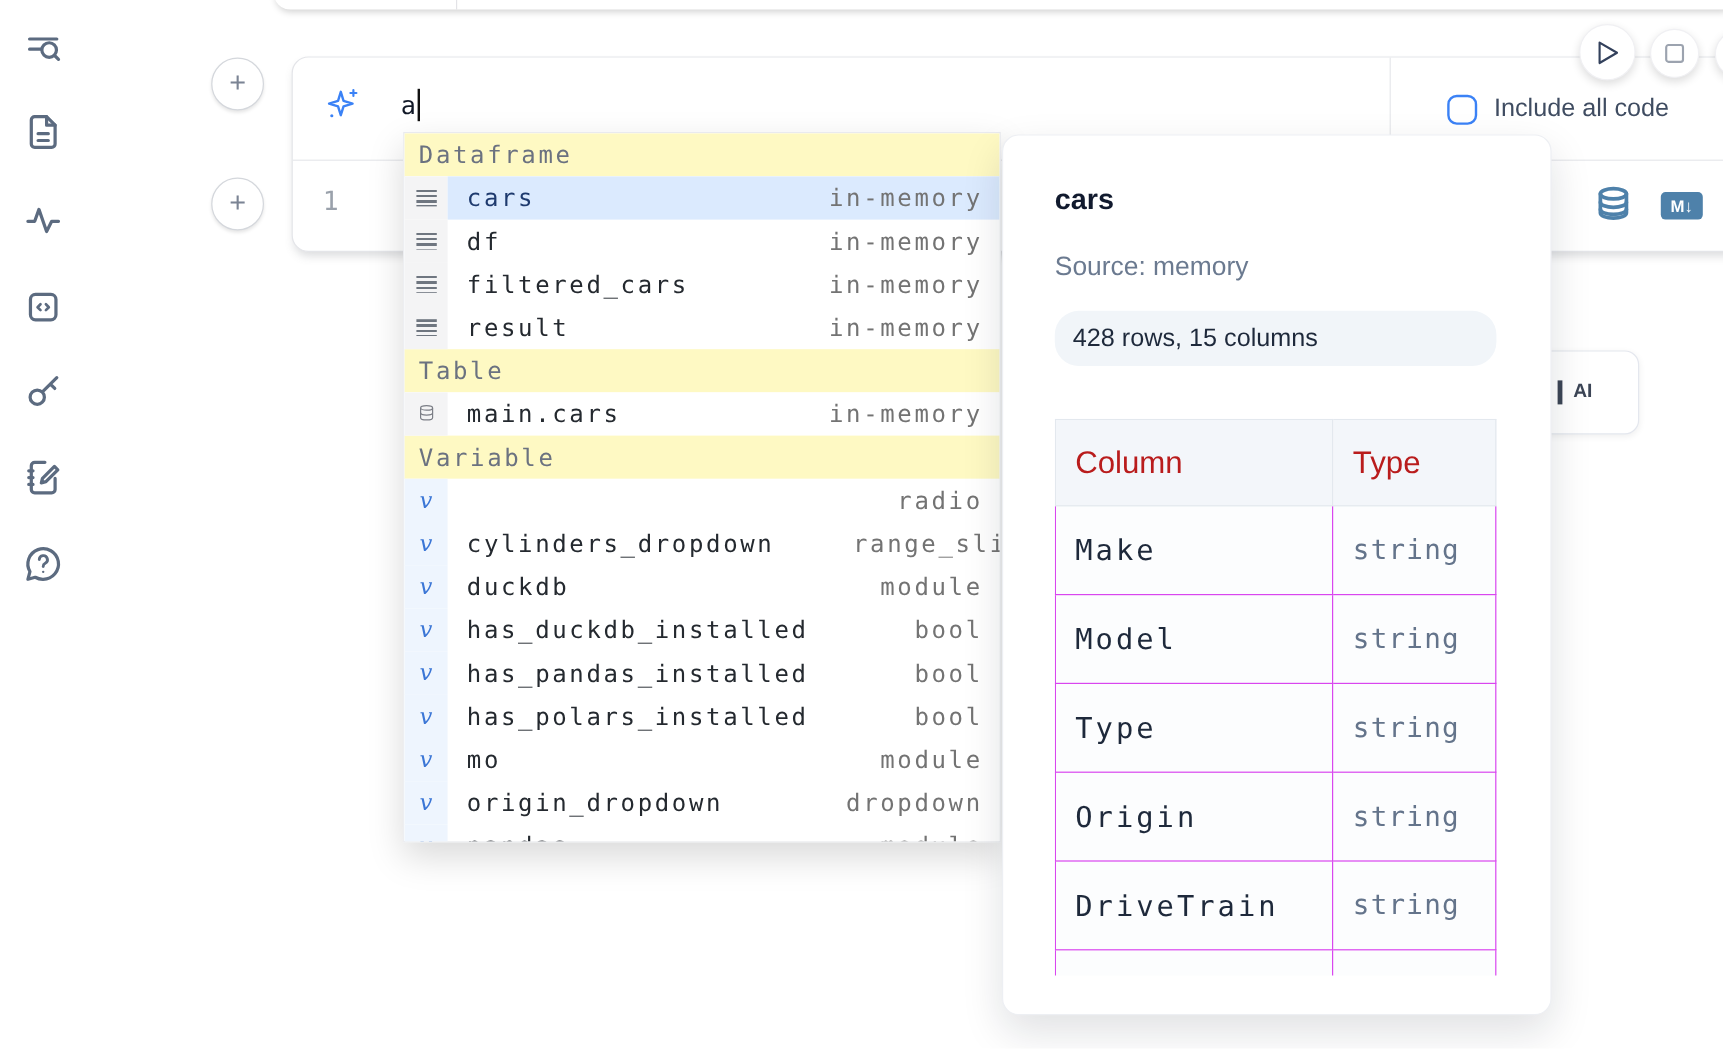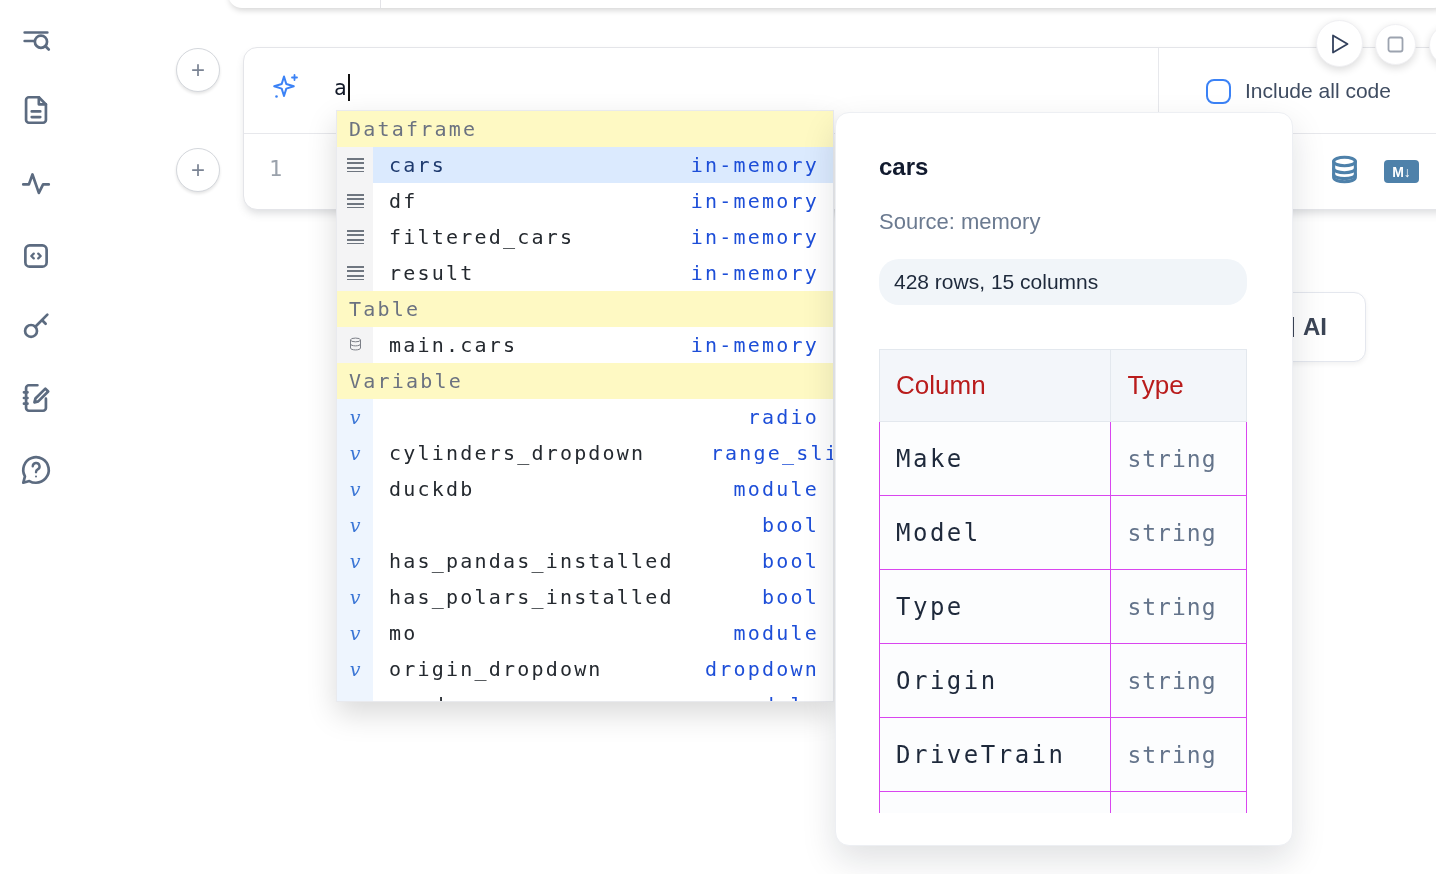--- a/index.html
+++ b/index.html
@@ -56,38 +56,38 @@
   .db-big svg { width:31px; height:31px; stroke:#4e81aa; stroke-width:2.4; fill:none; stroke-linecap:round; }
   .md-badge { width:35px; height:23px; background:#4e81aa; border-radius:4px; color:#fff;
     font-size:14px; font-weight:bold; display:flex; align-items:center; justify-content:center;
     letter-spacing:0; cursor:pointer; }
 
   
   .ai-float { position:absolute; left:1258px; top:292px; width:108px; height:70px; background:#fff;
     border:1px solid #e4e7ee; border-radius:12px; box-shadow:0 2px 5px rgba(0,0,0,.06); z-index:10;
     display:flex; align-items:center; justify-content:flex-end; padding-right:38px; gap:9px; cursor:pointer; }
   .ai-float .bar { width:4px; height:20px; background:#3c4556; }
-  .ai-float .lbl { font-size:24px; font-weight:bold; color:#3c4556;text-align:center; }
+  .ai-float .lbl { font-size:16px; font-weight:bold; color:#3c4556;text-align:center; }
 
   
   .ac { position:absolute; left:336px; top:110px; width:498px; height:592px; background:#fff;
     border:1px solid #e9eaee; box-shadow:0 12px 28px rgba(0,0,0,.15); overflow:hidden; z-index:20;
     font-family:"DejaVu Sans Mono", monospace; font-size:20px; letter-spacing:2.2px; }
   .ac-header { height:36px; background:#fef9c3; color:#6b7280; display:flex; align-items:center;
     padding-left:12px; }
   .ac-row { height:36px; display:flex; align-items:center; cursor:pointer; background:#fff; }
   .ac-gutter { width:36px; height:36px; flex:0 0 36px; display:flex; align-items:center;
     justify-content:center; }
   .g-dataframe, .g-table { background:#f4f4f5; }
   .g-variable { background:#eef5fe; }
   .ac-row.selected .ac-name-wrap { background:#dbeafe; }
   .ac-name-wrap { flex:1; height:36px; display:flex; align-items:center; }
   .ac-name { padding-left:16px; color:#24292f; }
   .ac-row.selected .ac-name { color:#1e3a6e; }
-  .ac-type { margin-left:auto; padding-right:14px; color:#1d4ed8; white-space:nowrap; }
+  .ac-type { margin-left:auto; padding-right:14px; color:#737373; white-space:nowrap; }
   .ac-type.type-clipped { padding-right:0; margin-right:-6px; }
   .i-dataframe { width:17px; height:14px;
     background:repeating-linear-gradient(to bottom,#6f7680 0 2px,transparent 2px 4.4px); }
   .i-variable { font-family:"DejaVu Serif", serif; font-style:italic; color:#3b76d6;
     font-size:19px; letter-spacing:0; }
   .i-table svg { width:15px; height:16px; stroke:#7c7f87; stroke-width:1.6; fill:none; }
 
   
   .panel { position:absolute; left:835px; top:112px; width:458px; height:734px; background:#fff;
     border:1px solid #edeff3; border-radius:14px; box-shadow:0 14px 34px rgba(15,23,42,.13);
@@ -303,20 +303,21 @@
         <span class="ac-name-wrap">
           <span class="ac-name">duckdb</span>
           <span class="ac-type">module</span>
         </span>
       </div>
       <div class="ac-row">
         <span class="ac-gutter g-variable">
           <span class="ac-icon i-variable">v</span>
         </span>
         <span class="ac-name-wrap">
+          <span class="ac-name">has_duckdb_installed</span>
           <span class="ac-type">bool</span>
         </span>
       </div>
       <div class="ac-row">
         <span class="ac-gutter g-variable">
           <span class="ac-icon i-variable">v</span>
         </span>
         <span class="ac-name-wrap">
           <span class="ac-name">has_pandas_installed</span>
           <span class="ac-type">bool</span>

